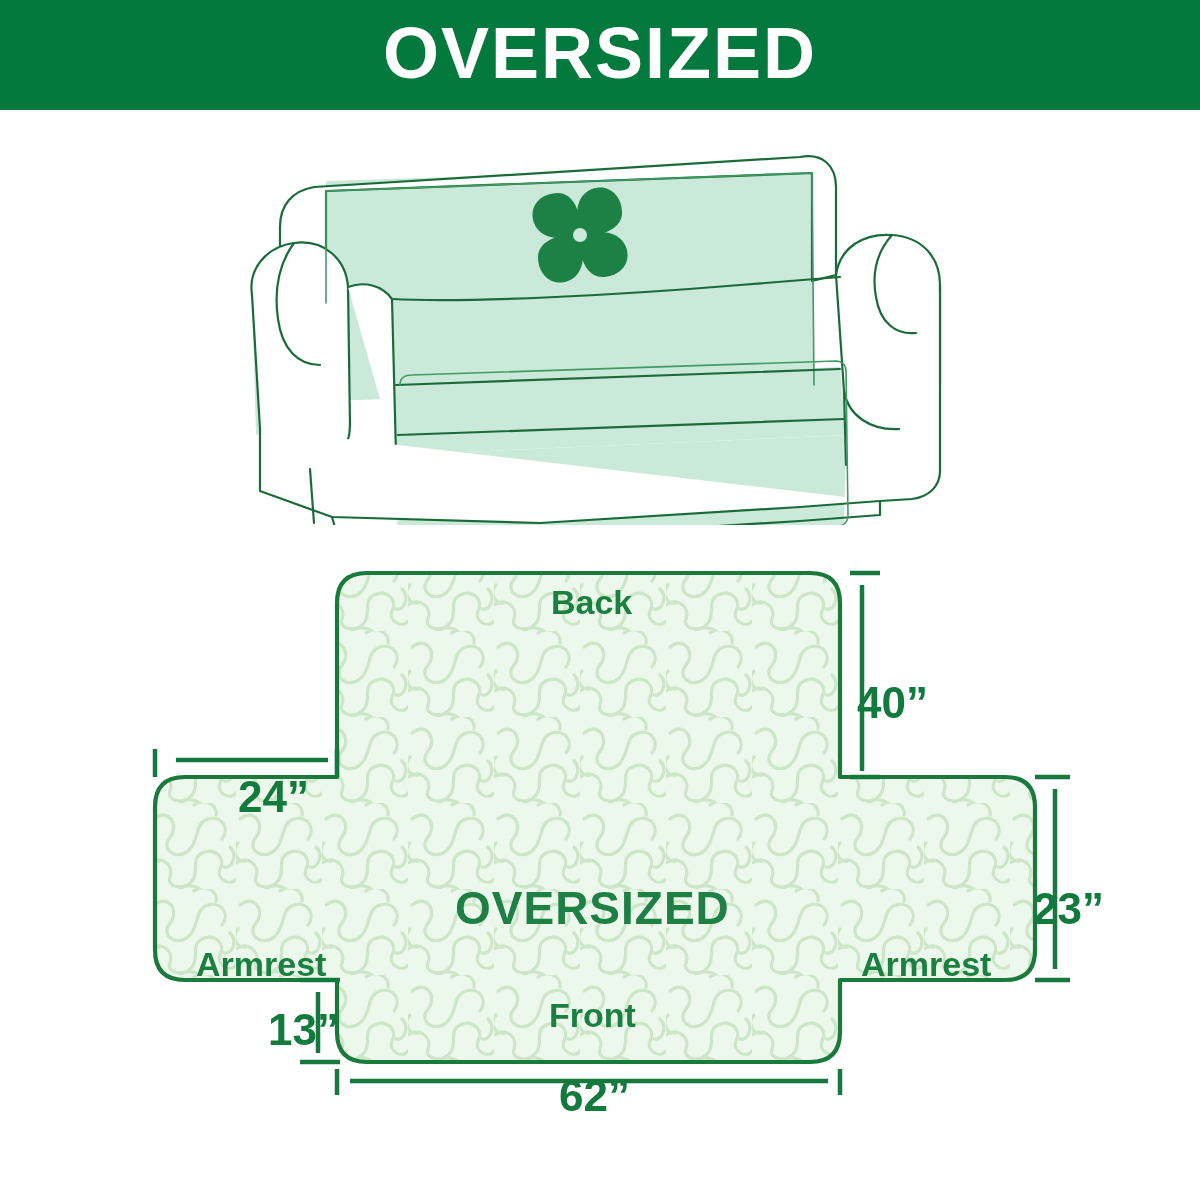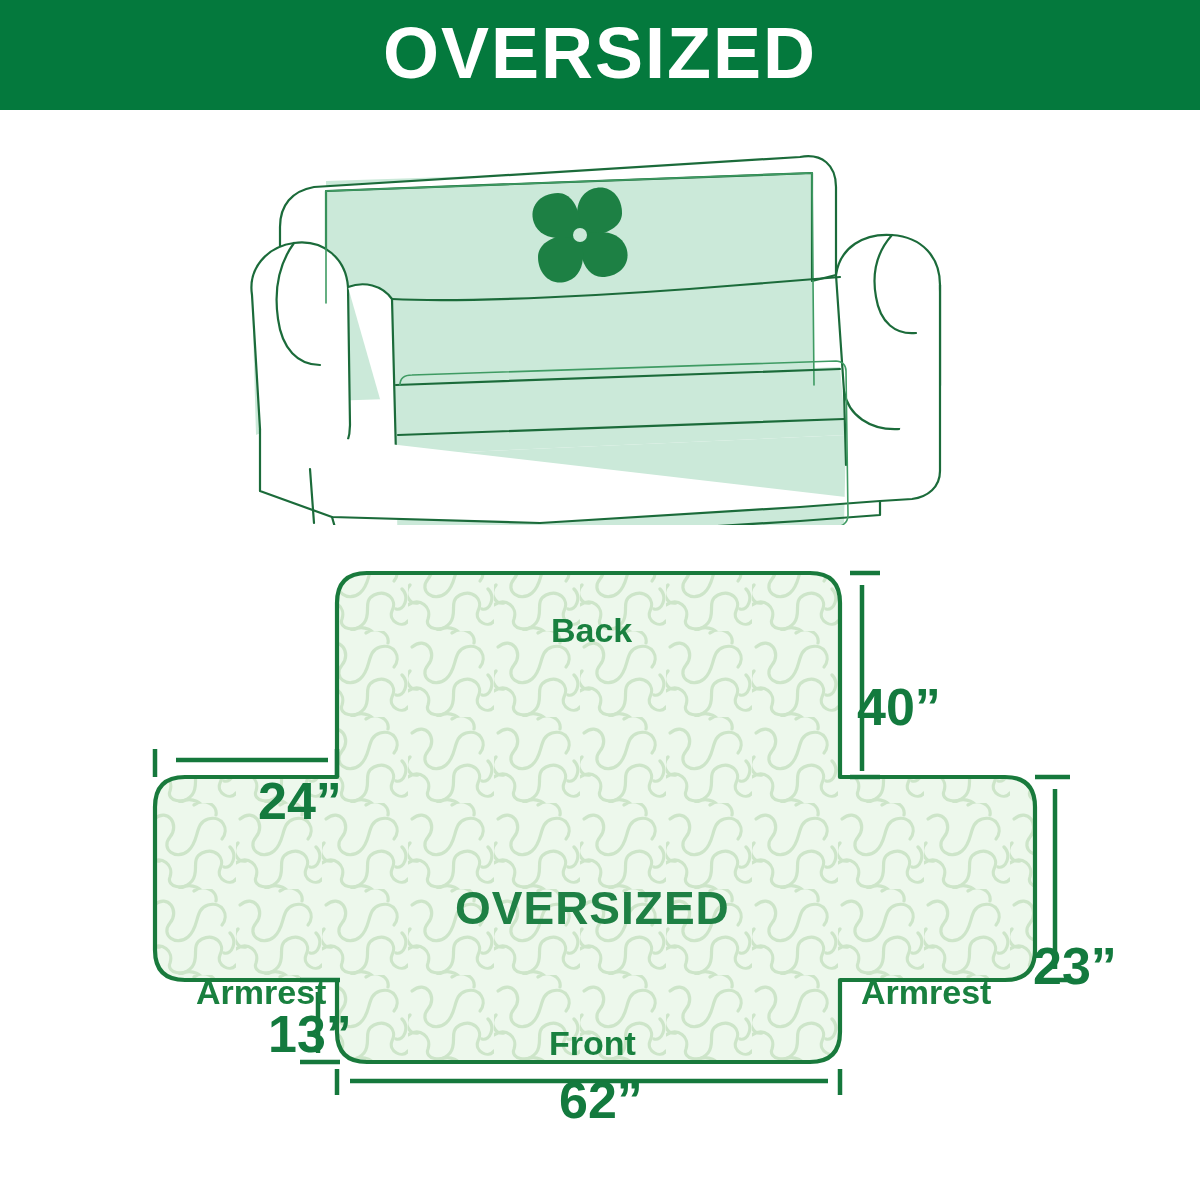--- a/index.html
+++ b/index.html
@@ -54,56 +54,55 @@
     width: 920px;
     height: 600px;
   }
   #pattern-diagram svg { display: block; width: 920px; height: 600px; }
 
   .dim-label {
     position: absolute;
     color: #137a3e;
     font-family: "Liberation Sans", sans-serif;
     font-weight: bold;
-    font-size: 52px;
+    font-size: 44px;
     line-height: 1;
     white-space: nowrap;
     letter-spacing: 0px;
   }
   .sect-label {
     position: absolute;
     color: #19803f;
     font-family: "Liberation Sans", sans-serif;
     font-weight: bold;
     font-size: 34px;
     line-height: 1;
     white-space: nowrap;
-    margin-top: 28px;
   }
   #label-oversized-center {
     position: absolute;
     color: #1e8044;
     font-family: "Liberation Sans", sans-serif;
     font-weight: bold;
     font-size: 46px;
     letter-spacing: 1px;
     line-height: 1;
     white-space: nowrap;
   }
 
   
   #label-back        { left: 551px; top: 585px; }
   #label-front       { left: 549px; top: 998px; }
   #label-armrest-left  { left: 196px; top: 947px; }
   #label-armrest-right { left: 861px; top: 947px; }
   #label-oversized-center { left: 455px; top: 885px; }
 
   #label-40 { left: 857px; top: 681px; }
-  #label-24 { left: 238px; top: 775px; margin-left: 20px; }
-  #label-23 { left: 1033px; top: 940px; }
+  #label-24 { left: 238px; top: 775px; }
+  #label-23 { left: 1033px; top: 887px; }
   #label-13 { left: 268px; top: 1008px; }
   #label-78 { left: 559px; top: 1074px; }
 </style>
 </head>
 <body>
 
 <div id="header-band">
   <div id="header-title">OVERSIZED</div>
 </div>
 

